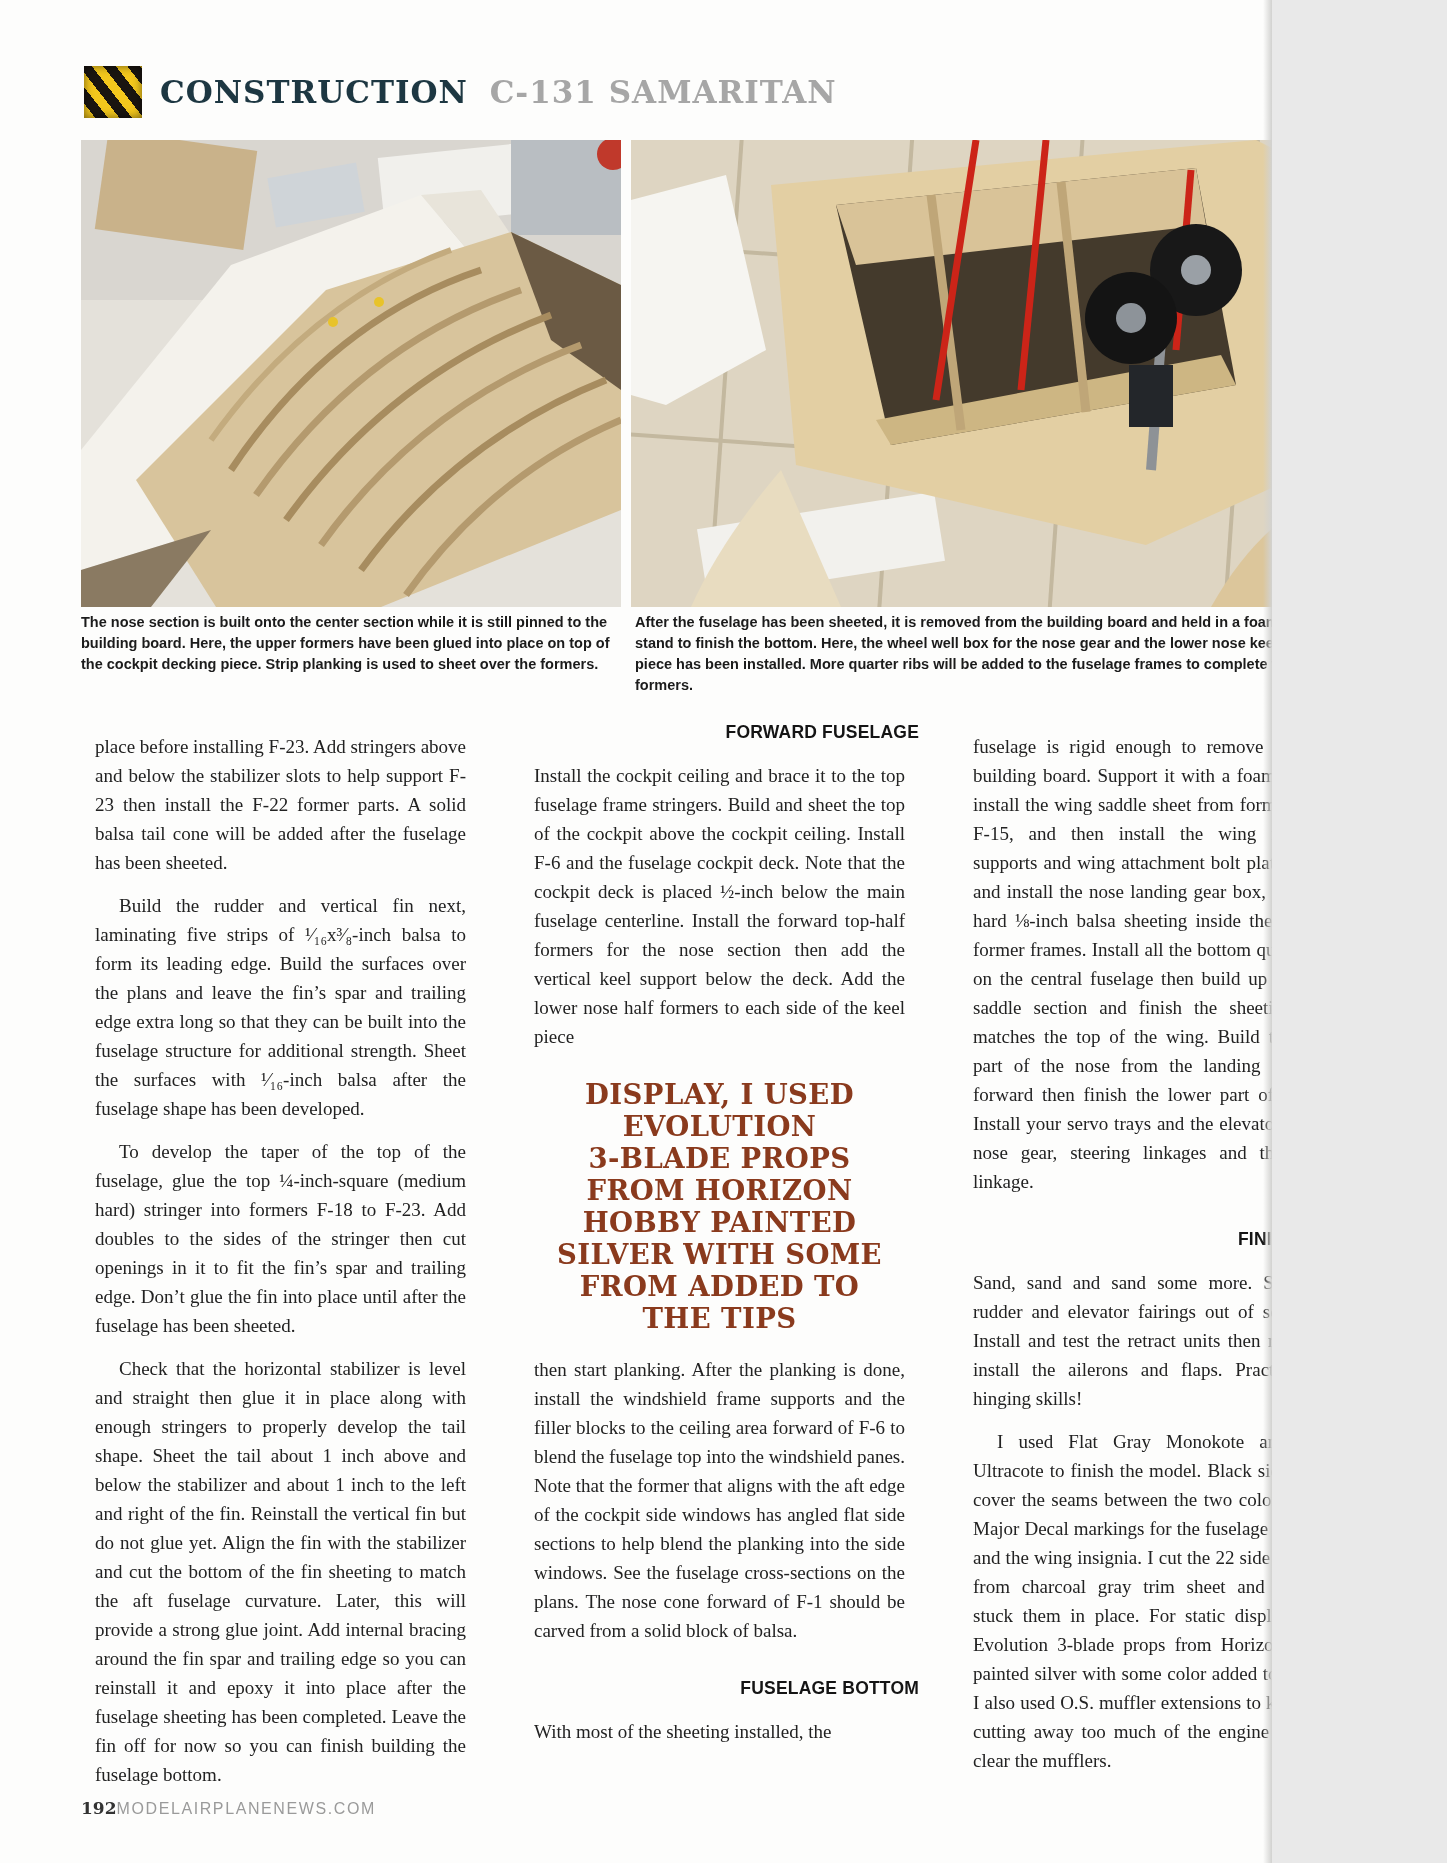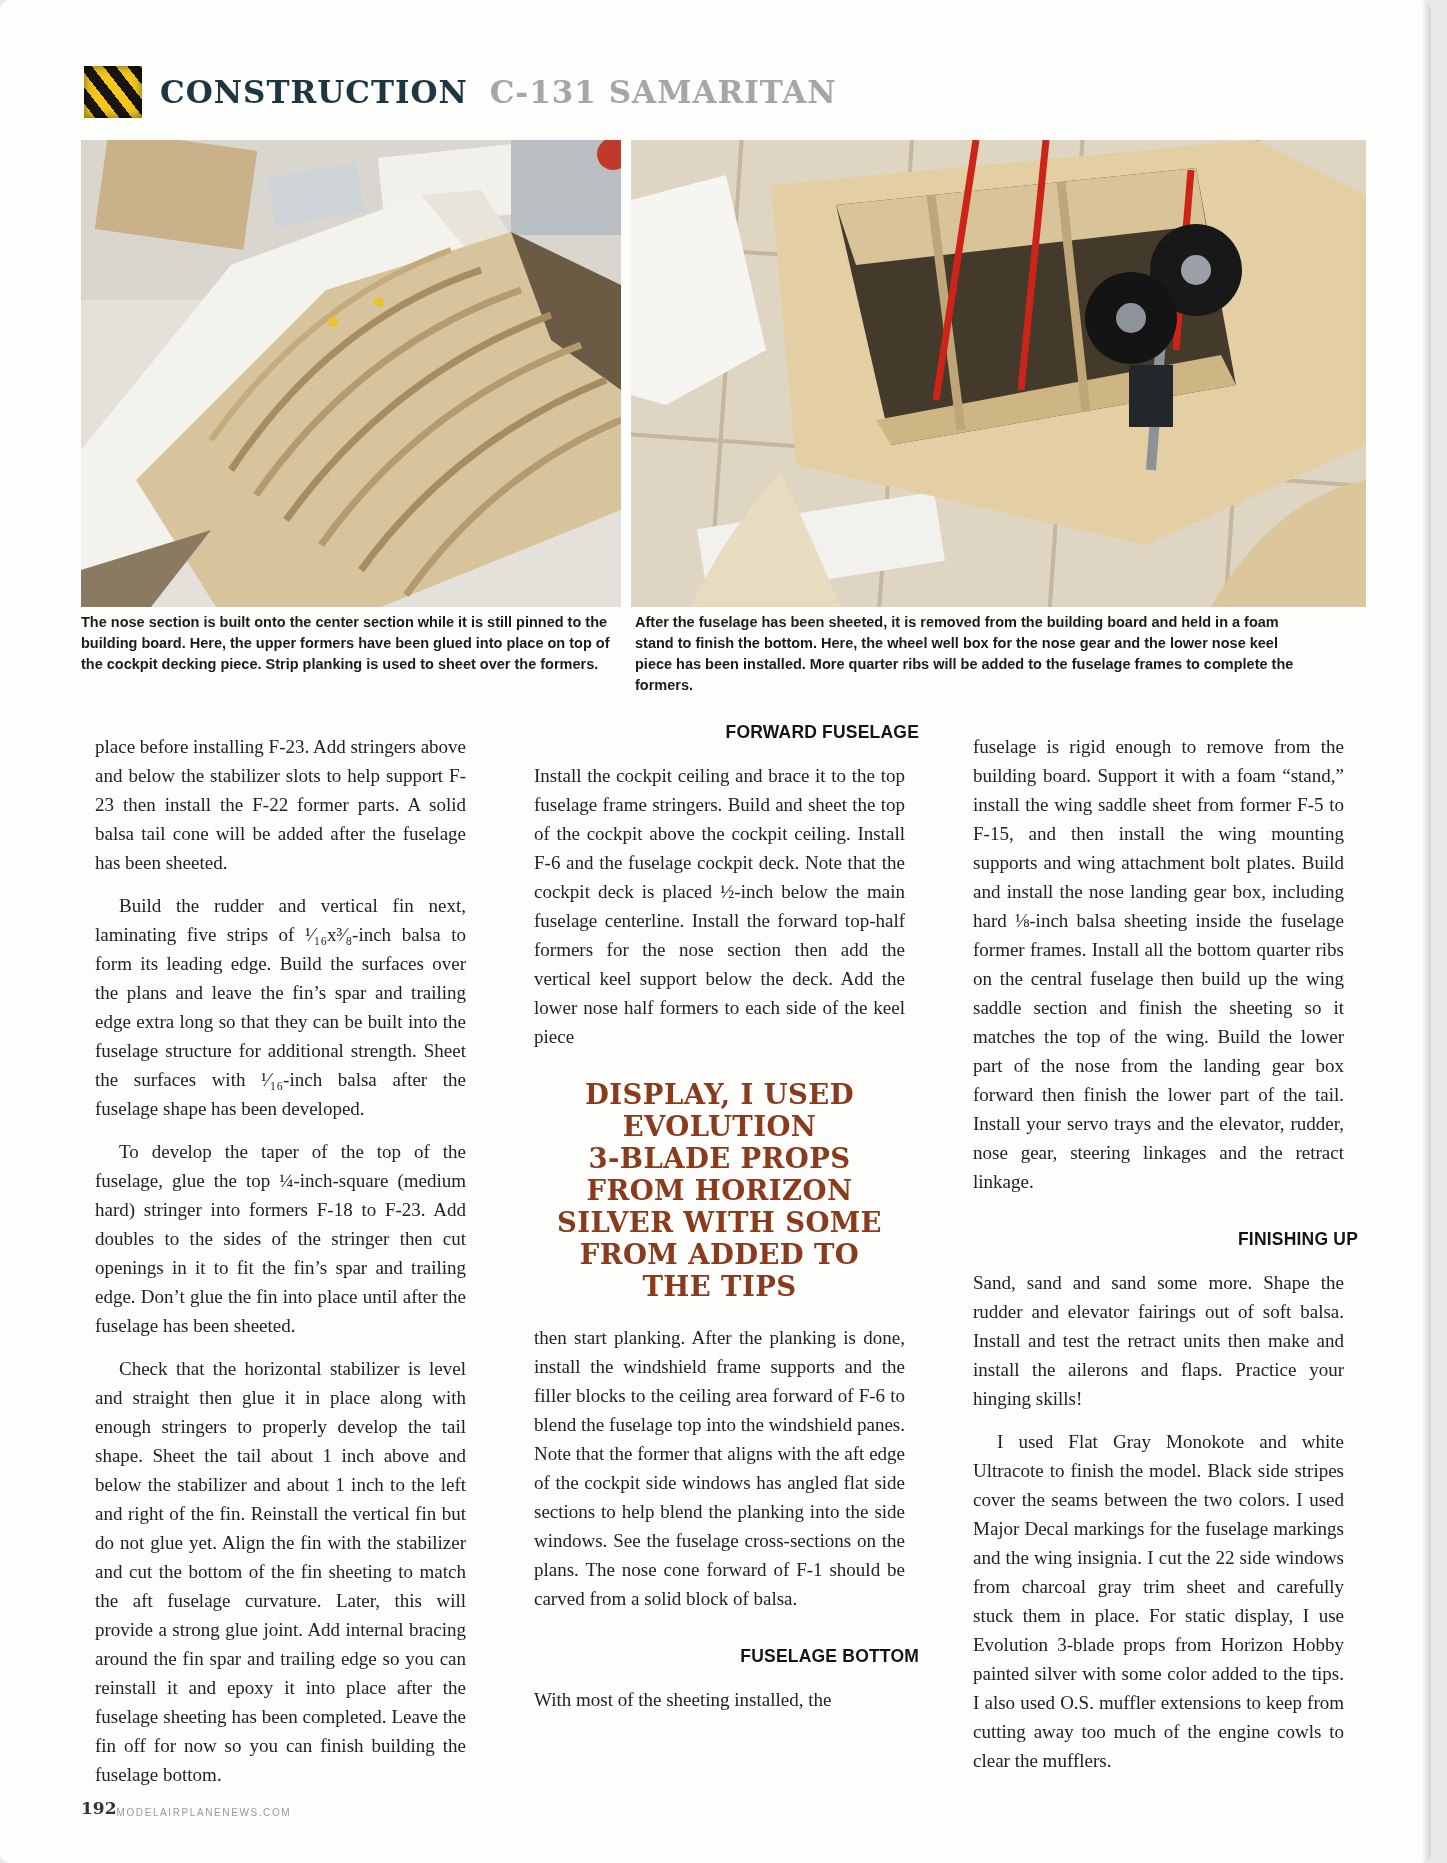--- a/index.html
+++ b/index.html
@@ -1,23 +1,22 @@
 <!DOCTYPE html>
 <html><head>
 <meta charset="utf-8">
 <style>
   html,body{margin:0;padding:0;background:#e9e9e9;}
   .page{
     position:relative;
-    width:1431px;height:1863px;
+    width:1272px;height:1863px;
     background:#fdfdfc;
     font-family:"Liberation Serif", serif;
     color:#222;
     overflow:hidden;
-    border-radius:10px;
   }
   .page-edge{position:absolute;top:0;right:0;width:9px;height:100%;
     background:linear-gradient(to left,#d2d2d0,rgba(255,255,255,0));}
   
   .header{position:absolute;top:66px;left:84px;display:flex;align-items:center;gap:18px;}
   .hazard{width:58px;height:52px;
     background:repeating-linear-gradient(52deg,#f3c71d 0 9px,#1a1510 9px 19px);
     box-shadow:inset 0 0 10px rgba(0,0,0,.55);}
   .kicker{font-family:"DejaVu Serif", serif;font-weight:bold;font-size:31px;
     letter-spacing:1px;white-space:nowrap;}
@@ -41,21 +40,21 @@
   .subhead{font-family:"Liberation Sans", sans-serif;font-weight:bold;
     font-size:17.5px;letter-spacing:.2px;color:#141414;margin:0 0 7px 0;text-align:right;}
   .subhead.spaced{margin-top:29px;}
   .pullquote{margin:27px 0 21px 0;text-align:center;color:#8a3a1d;
     font-family:"DejaVu Serif", serif;font-weight:bold;
     font-size:27.5px;line-height:32px;letter-spacing:.4px;}
   .pullquote div{white-space:nowrap;}
   
   .footer{position:absolute;top:1798px;left:81px;display:flex;align-items:flex-end;}
   .folio{font-family:"DejaVu Serif", serif;font-weight:bold;font-size:17px;color:#333;}
-  .site{font-family:"Liberation Sans", sans-serif;font-size:10px;color:#9a9a9a;
+  .site{font-family:"Liberation Sans", sans-serif;font-size:16px;color:#9a9a9a;
     letter-spacing:1.6px;}
 </style>
 </head>
 <body>
 
 <div class="page">
 
   <div class="header">
     <div class="hazard"></div>
     <div class="kicker">
@@ -154,20 +153,21 @@
     </div>
 
     <div class="col">
       <h3 class="subhead">FORWARD FUSELAGE</h3>
       <p>Install the cockpit ceiling and brace it to the top fuselage frame stringers. Build and sheet the top of the cockpit above the cockpit ceiling. Install F-6 and the fuselage cockpit deck. Note that the cockpit deck is placed ½-inch below the main fuselage centerline. Install the forward top-half formers for the nose section then add the vertical keel support below the deck. Add the lower nose half formers to each side of the keel piece</p>
       <div class="pullquote">
         <div>DISPLAY, I USED</div>
         <div>EVOLUTION</div>
         <div>3-BLADE PROPS</div>
         <div>FROM HORIZON</div>
+        <div>HOBBY PAINTED</div>
         <div>SILVER WITH SOME</div>
         <div>FROM ADDED TO</div>
         <div>THE TIPS</div>
       </div>
       <p>then start planking. After the planking is done, install the windshield frame supports and the filler blocks to the ceiling area forward of F-6 to blend the fuselage top into the windshield panes. Note that the former that aligns with the aft edge of the cockpit side windows has angled flat side sections to help blend the planking into the side windows. See the fuselage cross-sections on the plans. The nose cone forward of F-1 should be carved from a solid block of balsa.</p>
       <h3 class="subhead spaced">FUSELAGE BOTTOM</h3>
       <p>With most of the sheeting installed, the</p>
     </div>
 
     <div class="col">

